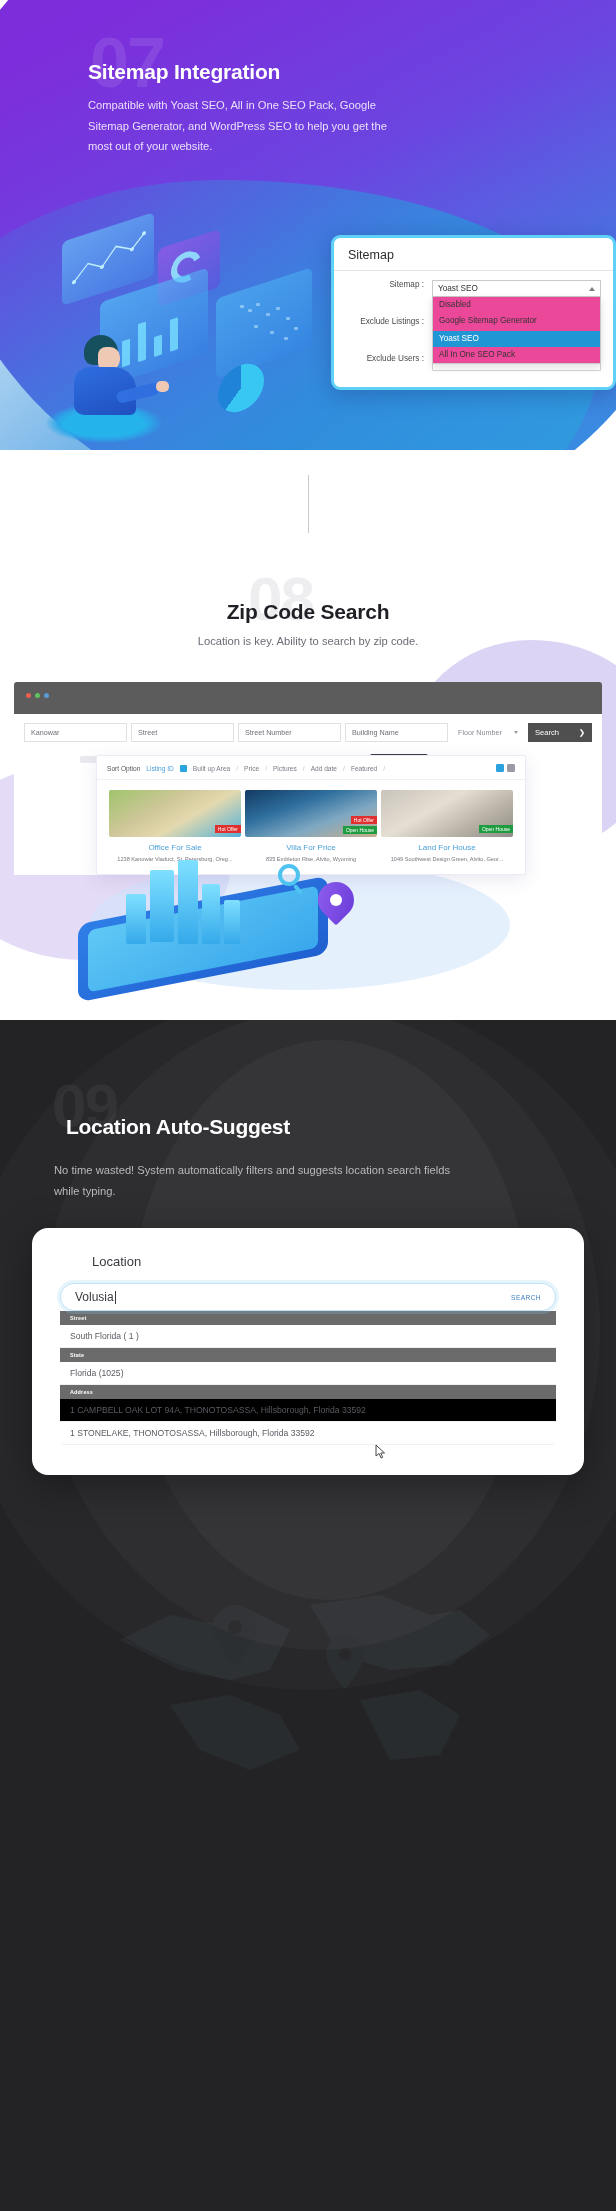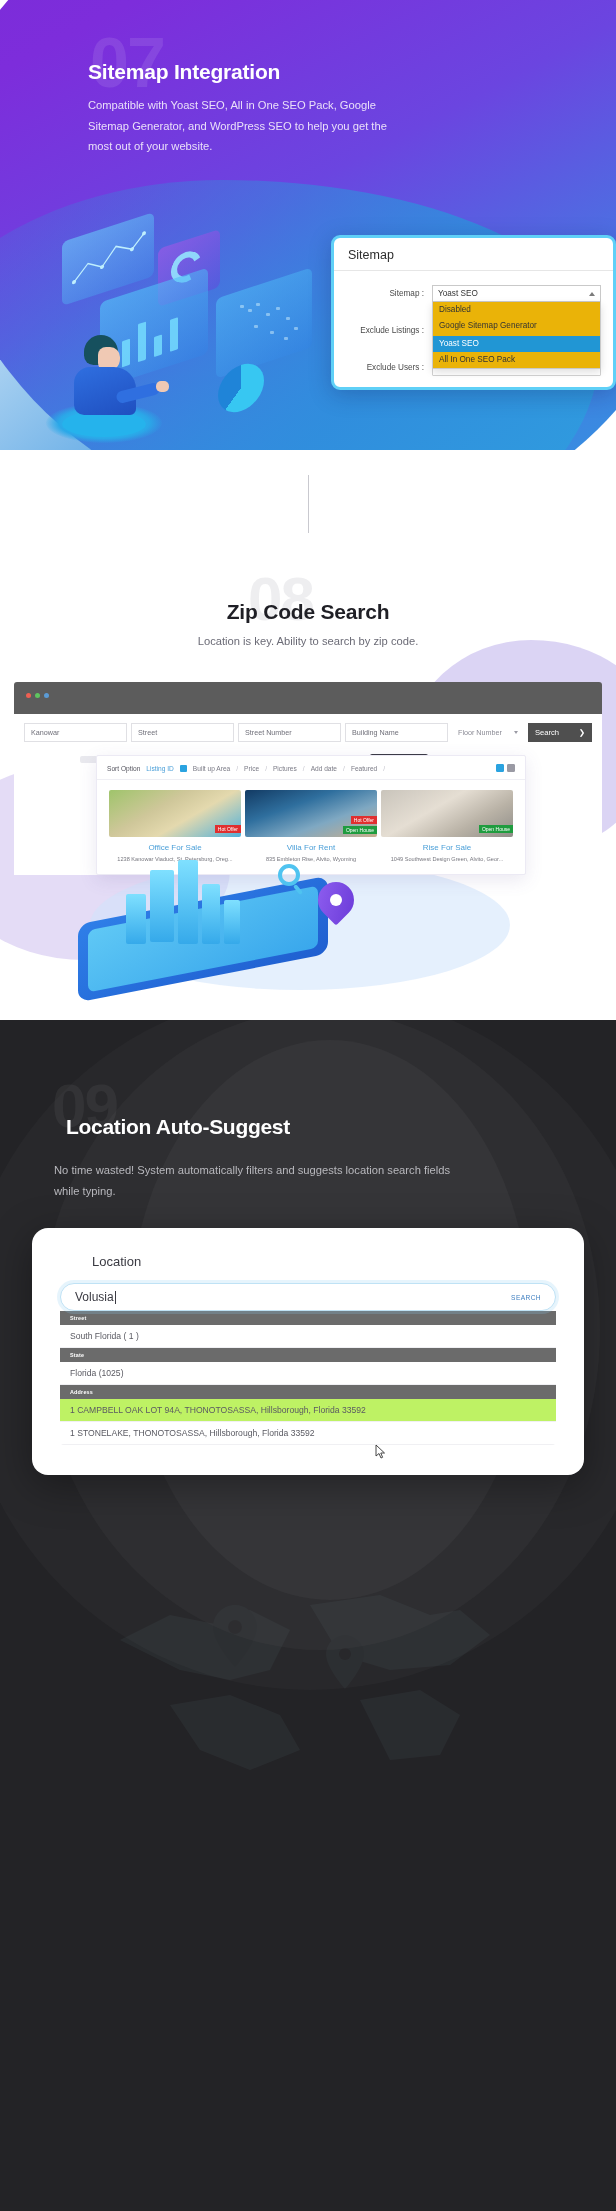--- a/index.html
+++ b/index.html
@@ -116,41 +116,41 @@
   .sm-card {
     position: absolute; left: 331px; top: 235px; width: 285px; height: 155px;
     background: #fff; border: 3px solid #5fd0f7;
     border-radius: 9px; box-shadow: 0 5px 22px rgba(20,20,80,.25);
     overflow: visible;
   }
   .sm-title {
     padding: 10px 14px 8px 14px; font-size: 12.5px; color: #2d2d2d;
     border-bottom: 1px solid #e6e6e6;
   }
-  .sm-row { display: flex; align-items: center; padding: 0 12px; height: 27px; }
+  .sm-row { display: flex; align-items: flex-start; padding: 0 12px; height: 27px; }
   .sm-row.r1 { margin-top: 9px; }
   .sm-row.r2 { margin-top: 10px; }
   .sm-row.r3 { margin-top: 10px; }
   .sm-lab {
     width: 86px; text-align: right; padding-right: 8px;
     font-size: 8.2px; color: #4a4a4a; white-space: nowrap;
   }
   .sm-input {
     flex: 1; height: 17px; border: 1px solid #d2d2d2; border-radius: 1px; background: #fff;
   }
   .sm-select-wrap { position: relative; flex: 1; }
   .sm-select {
     height: 17px; border: 1px solid #c9c9c9; background: #fff;
     display: flex; align-items: center; justify-content: space-between;
     padding: 0 5px; font-size: 8.2px; color: #333;
   }
   .caret-up { width: 0; height: 0; border-left: 3px solid transparent; border-right: 3px solid transparent; border-bottom: 4px solid #7b7b7b; }
   .sm-menu {
     position: absolute; left: 0; top: 17px; width: 100%;
-    background: #eab308; border: 1px solid #c9c9c9; border-top: none;
+    background: #ec4899; border: 1px solid #c9c9c9; border-top: none;
     z-index: 8; box-shadow: 0 3px 8px rgba(0,0,0,.13);
   }
   .sm-opt { padding: 3px 6px; font-size: 8.2px; color: #333; line-height: 1.25; }
   .sm-opt.two { padding: 3px 6px 4px; }
   .sm-opt.sel { background: #2196d4; color: #fff; }
 
   
   .divider-wrap { width: 616px; height: 110px; background: #fff; position: relative; }
   .divider-line {
     position: absolute; left: 308px; top: 25px; width: 1px; height: 58px; background: #c9c9cf;
@@ -328,21 +328,21 @@
   }
   .sugg { margin: 0 28px; background: #fff; border-radius: 0 0 4px 4px; overflow: hidden; }
   .sugg-head {
     background: #6b6b6b; color: #fff; font-size: 5.4px; font-weight: 700;
     padding: 4px 10px; letter-spacing: .2px;
   }
   .sugg-item {
     padding: 6px 10px; font-size: 8.6px; color: #5a5a62;
     border-bottom: 1px solid #f0f0f3; background: #fff;
   }
-  .sugg-item.hl { background: #bef264; }
+  .sugg-item.hl { background: #000000; }
   .cursor-ptr {
     position: absolute; left: 343px; top: 216px; width: 12px; height: 15px;
   }
   .world { position: absolute; left: 60px; top: 500px; width: 500px; height: 300px; opacity: .06; }
 </style>
 </head>
 <body>
 
 <section class="sec07">
   <div class="sec07-blob"></div>
@@ -498,28 +498,28 @@
           <span class="badge hot" style="bottom:4px">Hot Offer</span>
         </div>
         <div class="card-t">Office For Sale</div>
         <div class="card-a">1238 Kanowar Viaduct, St. Petersburg, Oreg...</div>
       </div>
       <div class="card">
         <div class="card-img img2">
           <span class="badge hot" style="bottom:13px">Hot Offer</span>
           <span class="badge open" style="bottom:3px">Open House</span>
         </div>
-        <div class="card-t">Villa For Rent</div>
+        <div class="card-t">Villa For Price</div>
         <div class="card-a">835 Embleton Rise, Alvito, Wyoming</div>
       </div>
       <div class="card">
         <div class="card-img img3">
           <span class="badge open" style="bottom:4px">Open House</span>
         </div>
-        <div class="card-t">Rise For Sale</div>
+        <div class="card-t">Land For House</div>
         <div class="card-a">1049 Southwest Design Green, Alvito, Geor...</div>
       </div>
     </div>
   </div>
 
   <div class="city">
     <div class="phone">
       <div class="phone-in"></div>
     </div>
     <div class="bldg" style="left:72px;top:10px;width:24px;height:72px"></div>

